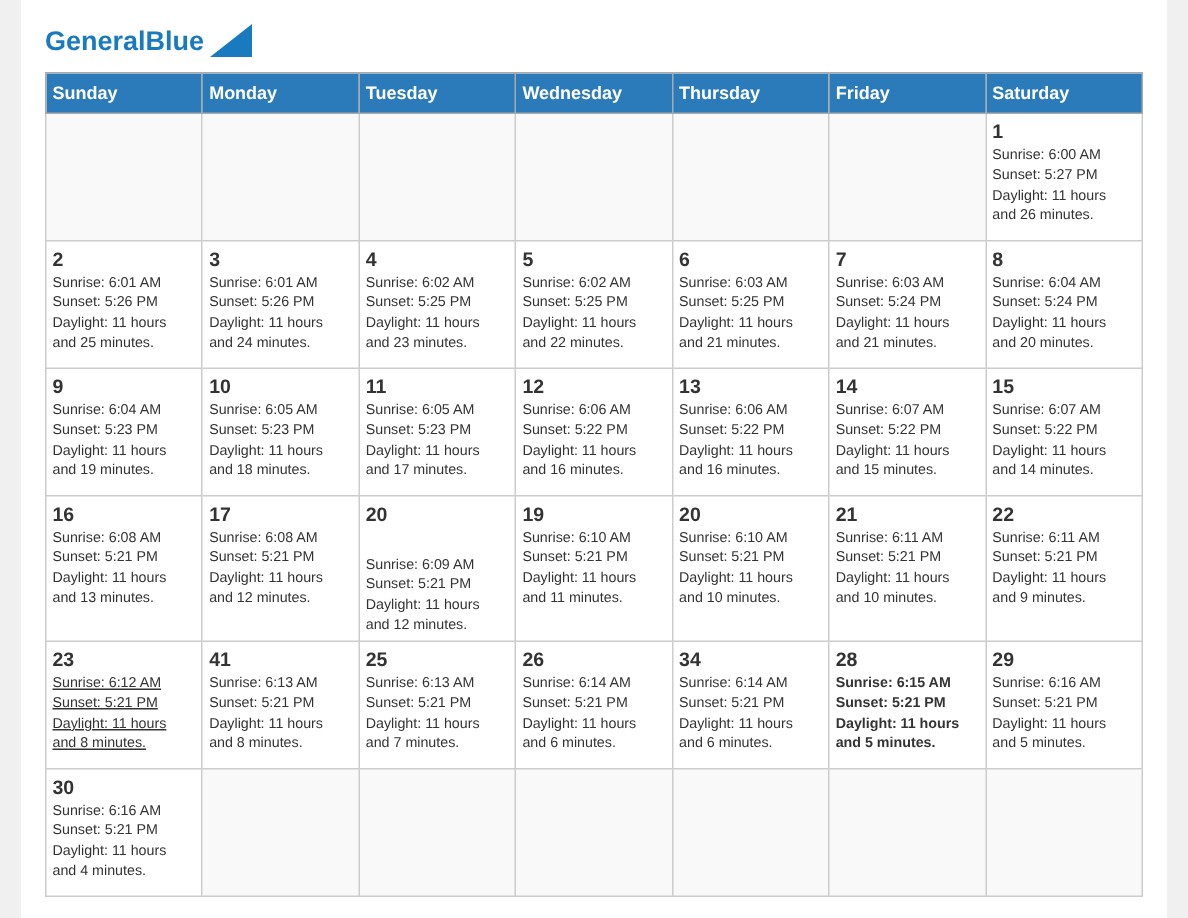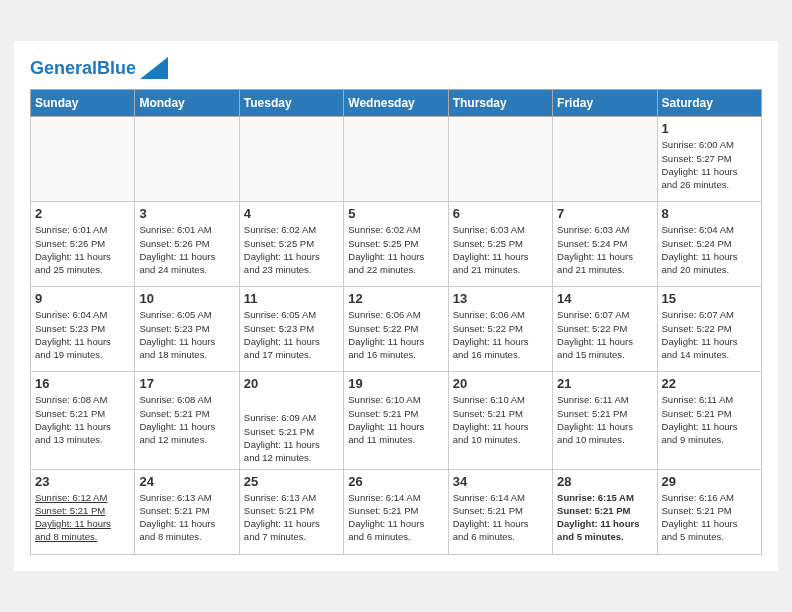--- a/index.html
+++ b/index.html
@@ -289,21 +289,21 @@
         </tr>
         <tr>
           <td>
             <span class="day-number">23</span>
             <div class="day-info" style="white-space: pre-line; text-decoration: underline;">Sunrise: 6:12 AM
 Sunset: 5:21 PM
 Daylight: 11 hours
 and 8 minutes.</div>
           </td>
           <td>
-            <span class="day-number">24</span>
+            <span class="day-number">41</span>
             <div class="day-info" style="white-space: pre-line;">Sunrise: 6:13 AM
 Sunset: 5:21 PM
 Daylight: 11 hours
 and 8 minutes.</div>
           </td>
           <td>
             <span class="day-number">25</span>
             <div class="day-info" style="white-space: pre-line;">Sunrise: 6:13 AM
 Sunset: 5:21 PM
 Daylight: 11 hours
@@ -330,16 +330,31 @@
 Daylight: 11 hours
 and 5 minutes.</div>
           </td>
           <td>
             <span class="day-number">29</span>
             <div class="day-info" style="white-space: pre-line;">Sunrise: 6:16 AM
 Sunset: 5:21 PM
 Daylight: 11 hours
 and 5 minutes.</div>
           </td>
+        </tr>
+        <tr>
+          <td>
+            <span class="day-number">30</span>
+            <div class="day-info" style="white-space: pre-line;">Sunrise: 6:16 AM
+Sunset: 5:21 PM
+Daylight: 11 hours
+and 4 minutes.</div>
+          </td>
+          <td class="empty"></td>
+          <td class="empty"></td>
+          <td class="empty"></td>
+          <td class="empty"></td>
+          <td class="empty"></td>
+          <td class="empty"></td>
         </tr>
       </tbody>
   </table>
 </div>
 
 </body></html>

